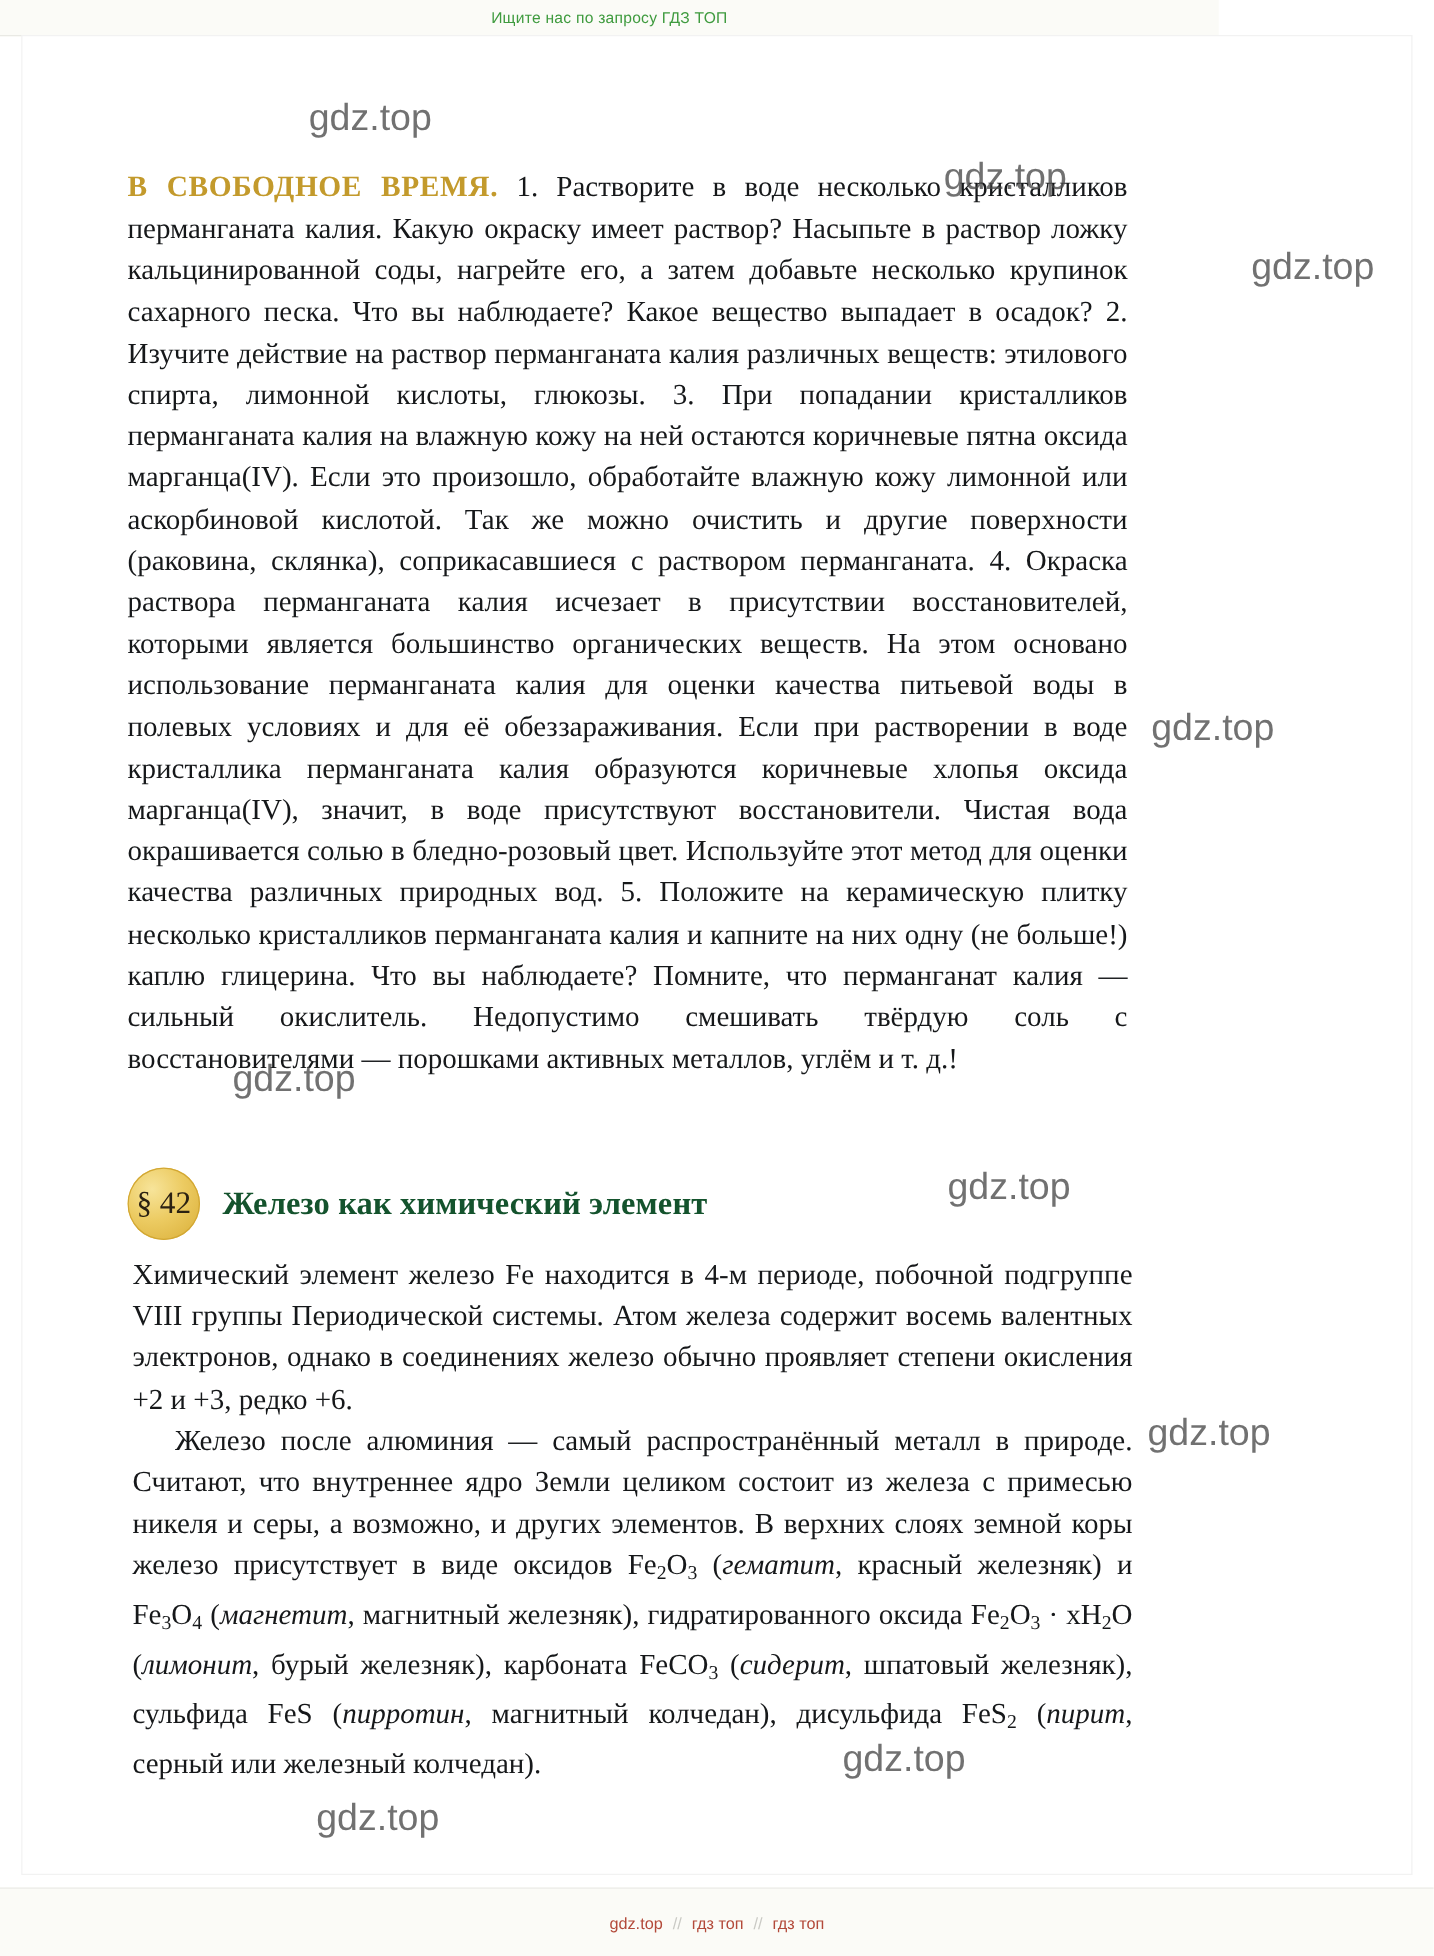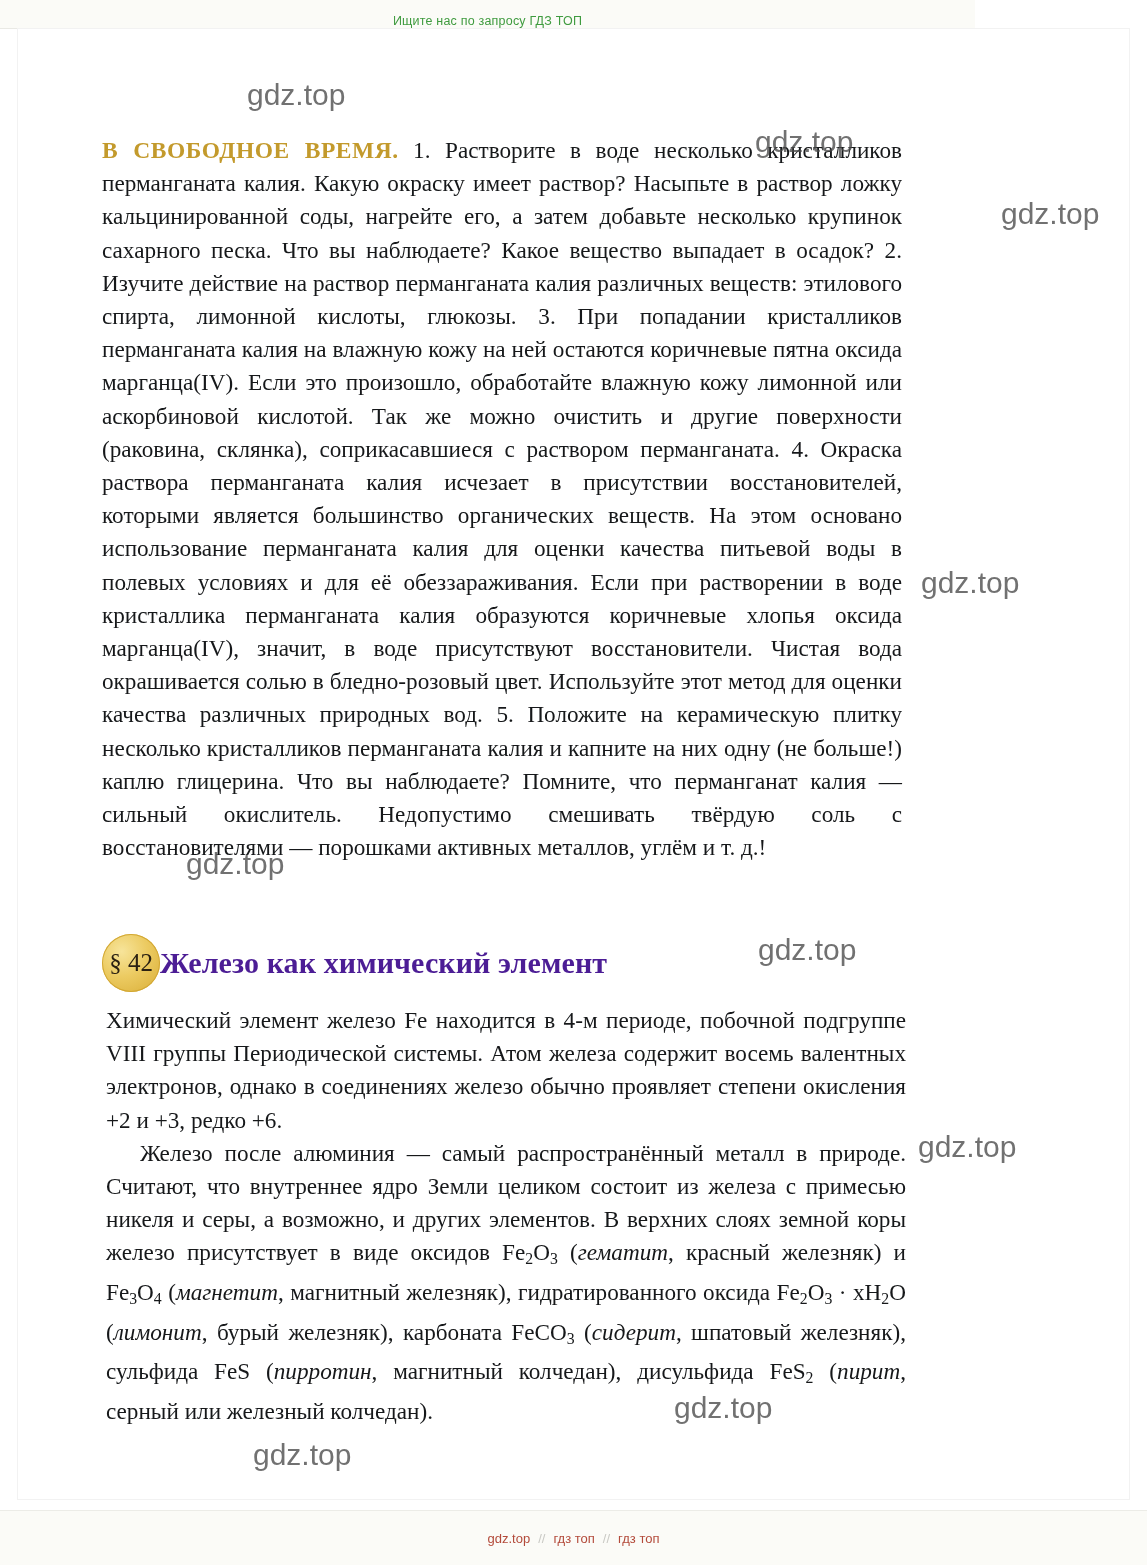--- a/index.html
+++ b/index.html
@@ -17,21 +17,21 @@
 
   
   .top-banner {
     position: absolute;
     top: 0; left: 0;
     width: 975px;
     height: 28px;
     background: #fbfbf7;
     border-bottom: 1px solid #e9e9e4;
     display: flex;
-    align-items: flex-end;
+    align-items: center;
     justify-content: center;
   }
   .top-banner .bn {
     font-family: "Liberation Sans", sans-serif;
     font-size: 12.5px;
     color: #3f9b3f;
     letter-spacing: 0.2px;
   }
 
   
@@ -90,24 +90,24 @@
     display: flex;
     align-items: center;
     justify-content: center;
     font-family: "Liberation Serif", serif;
     font-size: 25px;
     font-weight: normal;
     color: #2b2112;
     flex: 0 0 auto;
   }
   .section-title {
-    margin-left: 0;
-    font-size: 30px;
-    font-weight: bold;
-    color: #4c1d95;
+    margin-left: 18px;
+    font-size: 26px;
+    font-weight: bold;
+    color: #14532d;
     letter-spacing: 0.1px;
   }
 
   .body-after {
     position: absolute;
     left: 88px;
     top: 975px;
     width: 800px;
   }
   .indent { text-indent: 34px; }

